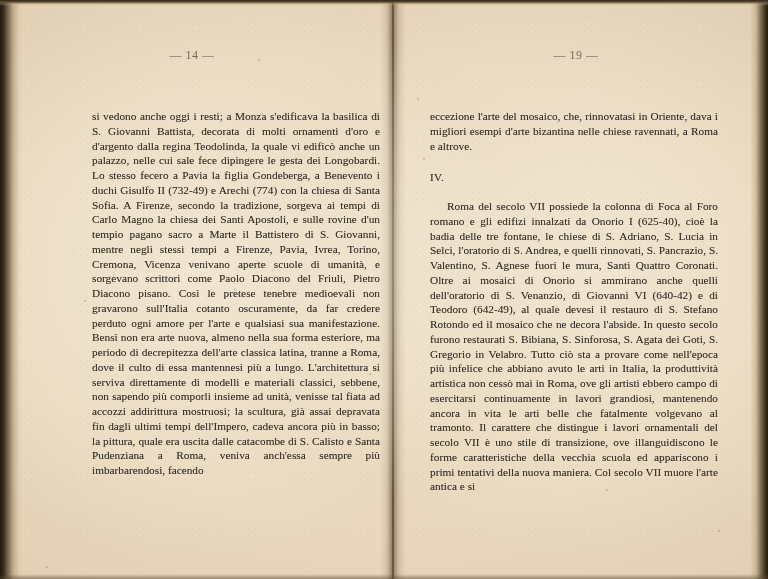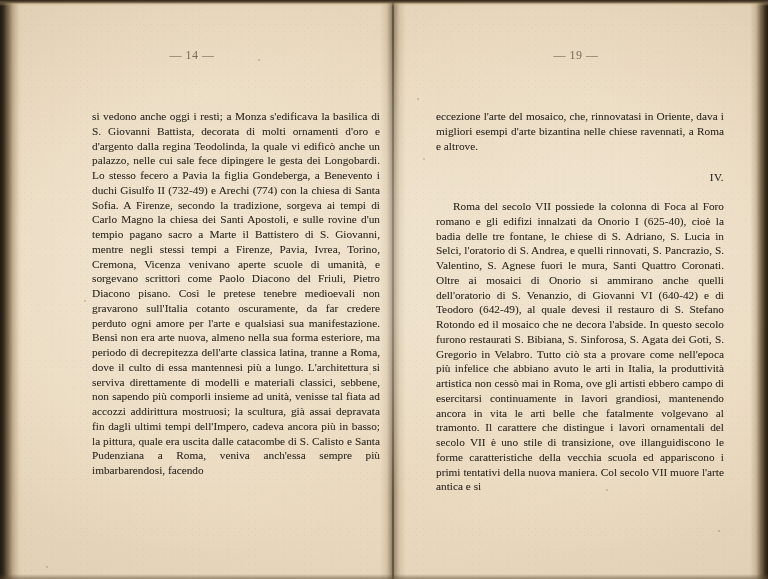--- a/index.html
+++ b/index.html
@@ -140,31 +140,31 @@
     width: 288px;
     font-size: 11.3px;
     line-height: 14.75px;
     text-align: justify;
     text-justify: inter-word;
     color: #2f2a22;
     hyphens: manual;
     margin-top: 33px;
   }
   .page-verso .textblock { left: 92px; }
-  .page-recto .textblock { left: 52px; }
+  .page-recto .textblock { left: 46px; }
 
   .para {
     margin: 0;
     text-align: justify;
   }
   .para-indent { text-indent: 17px; }
 
   .section-heading {
     margin: 17px 0 14px 0;
-    text-align: right;
+    text-align: left;
     font-size: 11px;
     letter-spacing: 0.4px;
     color: #2f2a22;
   }
 
   
   .textblock { text-shadow: 0 0 0.35px rgba(47,42,34,0.28); }
 
   .speck {
     position: absolute;

